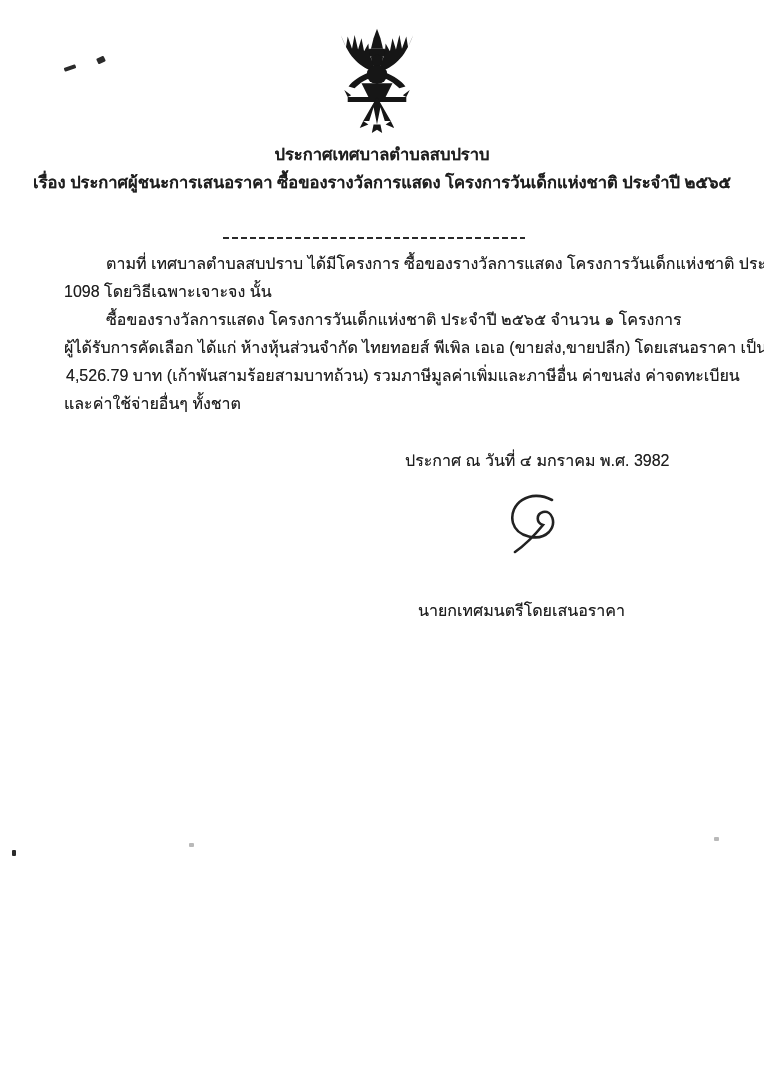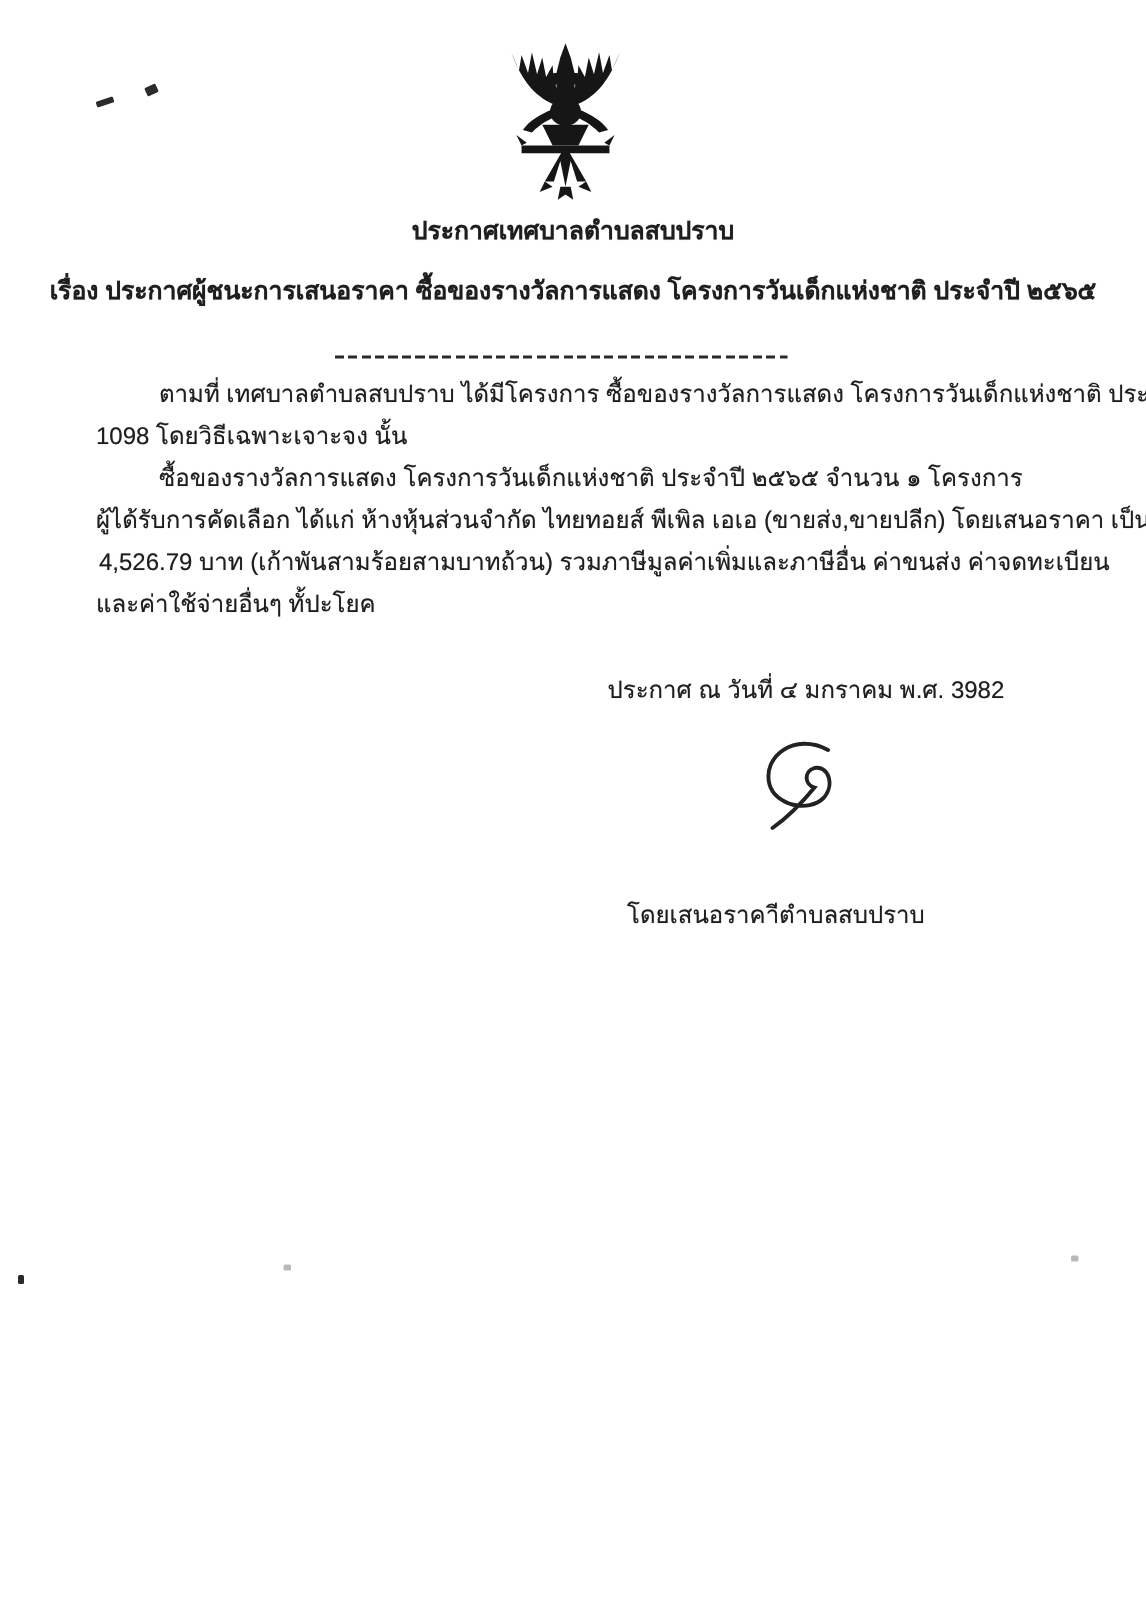--- a/index.html
+++ b/index.html
@@ -69,38 +69,38 @@
 
       <path d="M60 80 L44 108 L51 108 L56 92 L60 112 L64 92 L69 108 L76 108 Z"></path>
 
       <path d="M44 108 L40 116 L50 112 Z"></path>
       <path d="M76 108 L80 116 L70 112 Z"></path>
       <path d="M56 112 L54 122 L60 118 L66 122 L64 112 Z"></path>
     </svg>
   </div>
 
   <div class="t title" style="top:143px;">ประกาศเทศบาลตำบลสบปราบ</div>
-  <div class="t title" style="top:171px;margin-top:12px;">เรื่อง ประกาศผู้ชนะการเสนอราคา ซื้อของรางวัลการแสดง โครงการวันเด็กแห่งชาติ ประจำปี ๒๕๖๕</div>
+  <div class="t title" style="top:171px;">เรื่อง ประกาศผู้ชนะการเสนอราคา ซื้อของรางวัลการแสดง โครงการวันเด็กแห่งชาติ ประจำปี ๒๕๖๕</div>
 
   <div class="divider"></div>
 
   <div class="t" style="left:106px;top:253px;">ตามที่ เทศบาลตำบลสบปราบ ได้มีโครงการ ซื้อของรางวัลการแสดง โครงการวันเด็กแห่งชาติ ประจำปี</div>
   <div class="t" style="left:64px;top:281px;">1098 โดยวิธีเฉพาะเจาะจง  นั้น</div>
   <div class="t" style="left:106px;top:309px;">ซื้อของรางวัลการแสดง โครงการวันเด็กแห่งชาติ ประจำปี ๒๕๖๕ จำนวน ๑ โครงการ</div>
   <div class="t" style="left:64px;top:337px;">ผู้ได้รับการคัดเลือก ได้แก่ ห้างหุ้นส่วนจำกัด ไทยทอยส์ พีเพิล เอเอ (ขายส่ง,ขายปลีก) โดยเสนอราคา เป็นเงินทั้งสิ้น</div>
   <div class="t" style="left:66px;top:365px;">4,526.79 บาท (เก้าพันสามร้อยสามบาทถ้วน) รวมภาษีมูลค่าเพิ่มและภาษีอื่น ค่าขนส่ง ค่าจดทะเบียน</div>
-  <div class="t" style="left:64px;top:393px;">และค่าใช้จ่ายอื่นๆ ทั้ปะโยค</div>
+  <div class="t" style="left:64px;top:393px;">และค่าใช้จ่ายอื่นๆ ทั้งชาต</div>
 
   <div class="t" style="left:405px;top:450px;">ประกาศ ณ วันที่  ๔ มกราคม พ.ศ. 3982</div>
 
   <div class="sig">
     <svg viewBox="0 0 74 72" xmlns="http://www.w3.org/2000/svg" fill="none" stroke="#222" stroke-width="2.6" stroke-linecap="round">
       <path d="M52 8 C 30 -4, 8 12, 13 31 C 17 45, 39 50, 49 40 C 57 31, 52 18, 43 20 C 36 22, 36 31, 43 33 C 34 44, 25 53, 15 60"></path>
     </svg>
   </div>
 
-  <div class="t" style="left:418px;top:600px;width:180px;text-align:center;">โดยเสนอราคาีตำบลสบปราบ</div>
+  <div class="t" style="left:418px;top:600px;width:180px;text-align:center;">นายกเทศมนตรีโดยเสนอราคา</div>
 
   <div class="speck" style="left:12px;top:850px;width:4px;height:6px;"></div>
   <div class="speck faint" style="left:189px;top:843px;width:5px;height:4px;"></div>
   <div class="speck faint" style="left:714px;top:837px;width:5px;height:4px;"></div>
 
 </div>
 
 </body></html>

